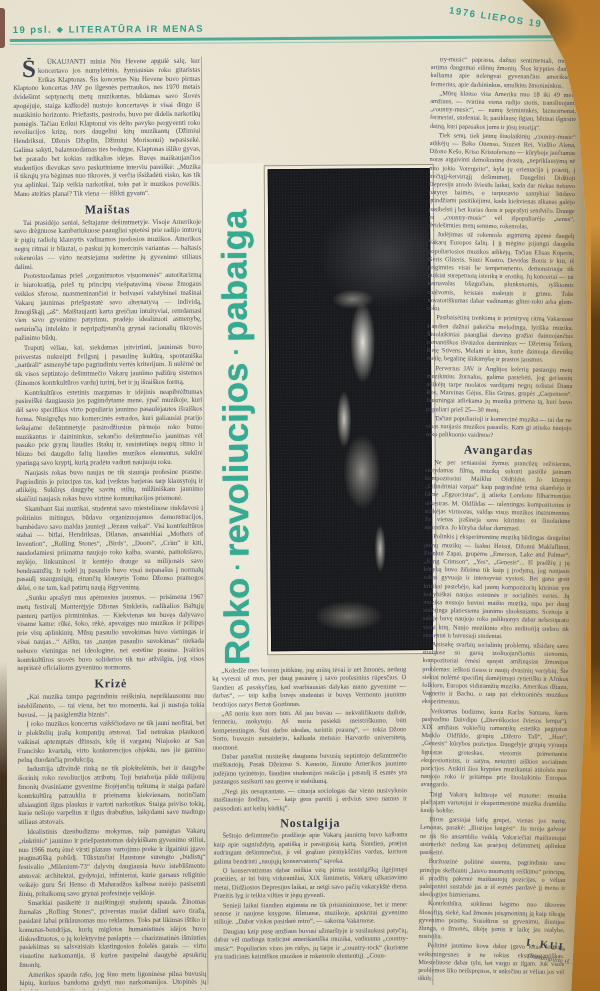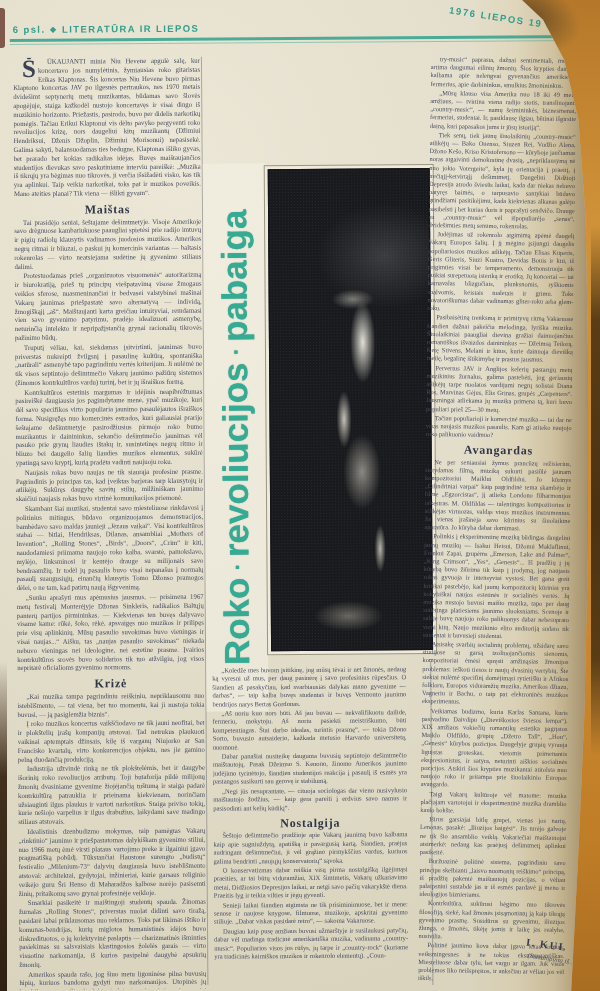--- a/index.html
+++ b/index.html
@@ -77,21 +77,21 @@
 <body>
 
 <div class="scene">
   <div class="book-edge"></div>
   <div class="corner-shadow"></div>
 
   <div class="paper">
     <div class="print">
 
       <div class="masthead-left">
-        <span>6 psl.</span><span class="orn">❖</span><span>LITERATŪRA IR LIEPOS</span>
+        <span>19 psl.</span><span class="orn">❖</span><span>LITERATŪRA IR MENAS</span>
       </div>
       <div class="masthead-right">1976 LIEPOS 19 d.</div>
       <div class="rule-thick"></div>
       <div class="rule-thin"></div>
 
       <div class="vrule1"></div>
       <div class="vrule2"></div>
 
       <div class="col col-left">
           <p class="dropcap">ŠŪKAUJANTI minia Niu Hevene apgulė salę, kur koncertavo jos numylėtinis, žymiausias roko gitaristas Erikas Klaptonas. Šis koncertas Niu Hevene buvo pirmas Klaptono koncertas JAV po ilgesnės pertraukos, nes 1970 metais dvidešimt septynerių metų muzikantas, būdamas savo šlovės apogėjuje, staiga kažkodėl nustojo koncertavęs ir visai dingo iš muzikinio horizonto. Priežastis, pasirodo, buvo per didelis narkotikų pomėgis. Tačiau Erikui Klaptonui vis dėlto pavyko pergyventi roko revoliucijos krizę, nors daugeliui kitų muzikantų (Džimiui Hendriksui, Dženis Džoplin, Džimiui Morisonui) nepasisekė. Galima sakyti, balansuodamas ties bedugne, Klaptonas išliko gyvas, bet prarado bet kokias radikalias idėjas. Buvęs maištaujančios studentijos dievukas savo paskutiniame interviu pareiškė: „Muzika iš tikrųjų yra bėgimas nuo tikrovės, ji verčia išsižadėti visko, kas tik yra aplinkui. Taip veikia narkotikai, toks pat ir muzikos poveikis. Mano ateities planai? Tik viena — išlikti gyvam“.</p>

